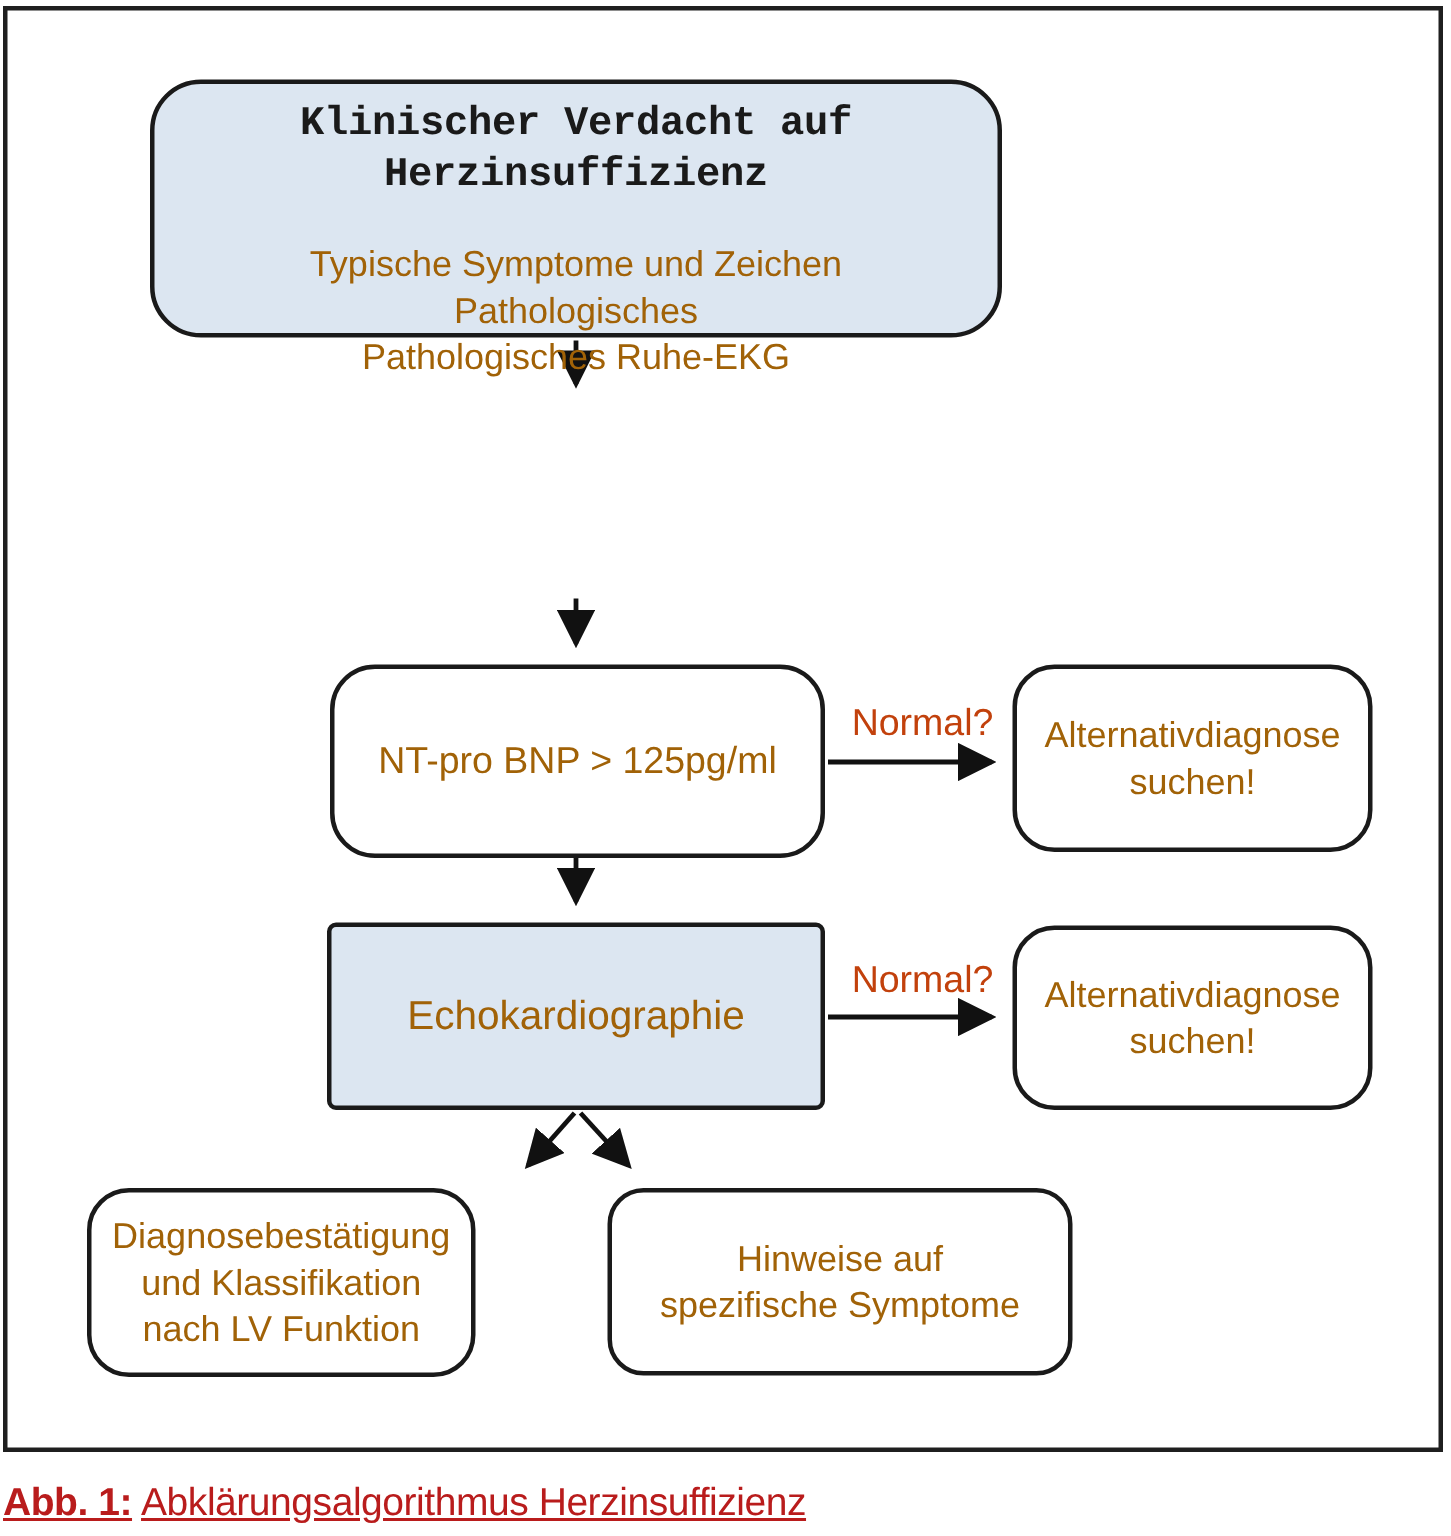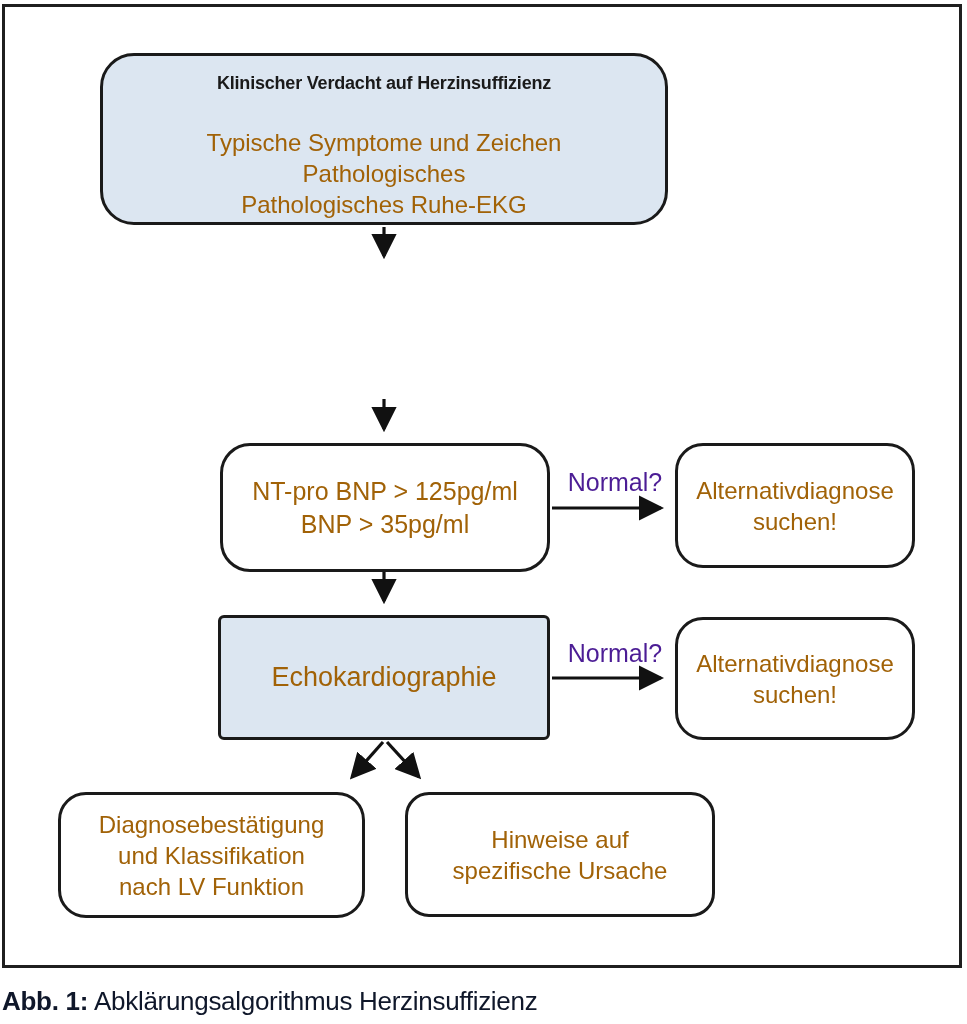--- a/index.html
+++ b/index.html
@@ -36,54 +36,55 @@
   .line { font-size: 24px; line-height: 31px; color: #a16207; }
   .line.lg { font-size: 26px; line-height: 33px; }
 
   #node-suspicion {
     left: 100px; top: 53px; width: 568px; height: 172px;
     border-radius: 34px;
     justify-content: flex-start;
     padding-top: 10px;
   }
   #node-suspicion .title {
-    font-size: 18px; font-weight: 600; letter-spacing: -0.2px;
-    line-height: 34px; margin-bottom: 27px;
+    font-size: 27px; font-weight: 600; letter-spacing: -0.2px;
+    line-height: 34px; margin-bottom: 27px; font-family: Liberation Mono, monospace;
   }
 
   #node-peptides { left: 218px; top: 270px; width: 332px; height: 127px; border-radius: 30px; }
   #node-bnp      { left: 220px; top: 443px; width: 330px; height: 129px; border-radius: 30px; }
   #node-alt1     { left: 675px; top: 443px; width: 240px; height: 125px; border-radius: 28px; }
   #node-echo     { left: 218px; top: 615px; width: 332px; height: 125px; border-radius: 6px; }
   #node-alt2     { left: 675px; top: 617px; width: 240px; height: 123px; border-radius: 28px; }
-  #node-diagnosis{ left: 58px;  top: 792px; width: 307px; height: 126px; border-radius: 28px; }
+  #node-diagnosis{ left: 58px;  top: 792px; width: 259px; height: 126px; border-radius: 28px; }
   #node-cause    { left: 405px; top: 792px; width: 310px; height: 125px; border-radius: 24px; }
 
   #node-echo .line { font-size: 27px; }
   #node-bnp .line { font-size: 25px; line-height: 33px; }
 
   .edge-label {
     position: absolute;
     width: 110px;
     text-align: center;
     font-size: 25px;
-    color: #4c1d95;
+    color: #c2410c;
   }
   #edge-label-1 { left: 560px; top: 468px; }
   #edge-label-2 { left: 560px; top: 639px; }
 
   svg.arrows { position: absolute; inset: 0; width: 967px; height: 1024px; pointer-events: none; }
 
   .caption {
     position: absolute;
     left: 2px; top: 986px;
     font-size: 26px;
     letter-spacing: -0.3px;
-    color: #0f172a;
+    color: #b91c1c;
     white-space: nowrap;
+    text-decoration: underline;
   }
   .caption b { font-weight: 700; margin-right: 6px; }
 </style>
 </head>
 <body>
 
 <div class="stage">
 
   <div class="frame"></div>
 
@@ -107,21 +108,20 @@
   <div class="node blue" id="node-suspicion">
     <div class="title">Klinischer Verdacht auf Herzinsuffizienz</div>
     <div class="line">Typische Symptome und Zeichen</div>
     <div class="line">Pathologisches</div>
     <div class="line">Pathologisches Ruhe-EKG</div>
   </div>
 
 
   <div class="node" id="node-bnp">
     <div class="line">NT-pro BNP &gt; 125pg/ml</div>
-    <div class="line">BNP &gt; 35pg/ml</div>
   </div>
 
   <div class="node" id="node-alt1">
     <div class="line">Alternativdiagnose</div>
     <div class="line">suchen!</div>
   </div>
 
   <div class="node blue" id="node-echo">
     <div class="line">Echokardiographie</div>
   </div>
@@ -132,21 +132,21 @@
   </div>
 
   <div class="node" id="node-diagnosis">
     <div class="line">Diagnosebestätigung</div>
     <div class="line">und Klassifikation</div>
     <div class="line">nach LV Funktion</div>
   </div>
 
   <div class="node" id="node-cause">
     <div class="line">Hinweise auf</div>
-    <div class="line">spezifische Ursache</div>
+    <div class="line">spezifische Symptome</div>
   </div>
 
   <div class="edge-label" id="edge-label-1">Normal?</div>
   <div class="edge-label" id="edge-label-2">Normal?</div>
 
   <div class="caption">
     <b>Abb. 1:</b><span>Abklärungsalgorithmus Herzinsuffizienz</span>
   </div>
 
 </div>

